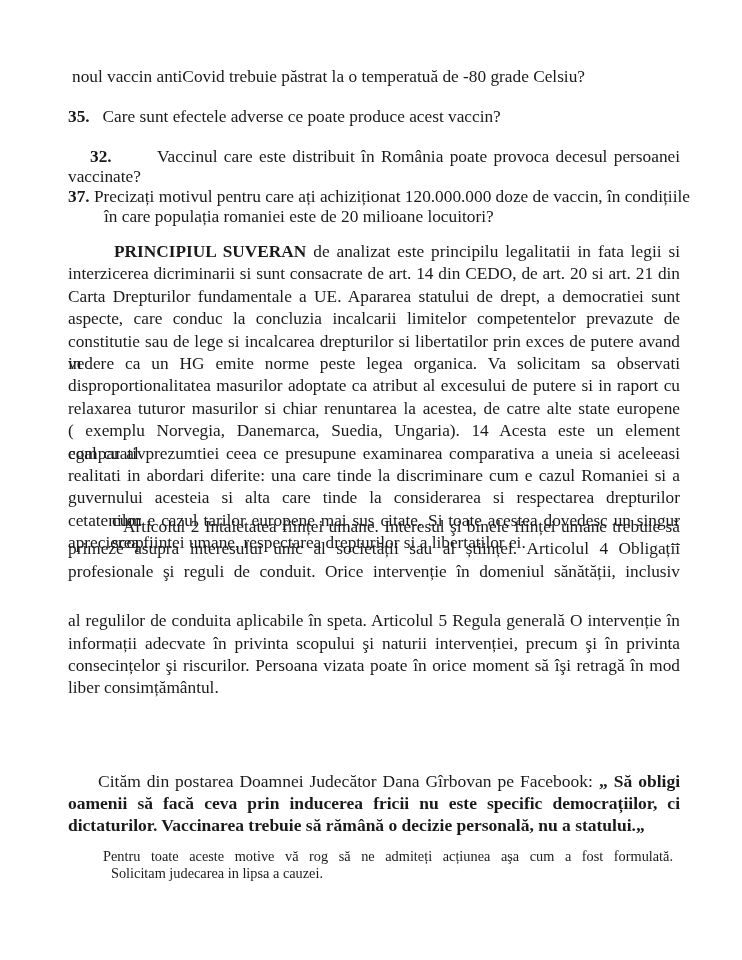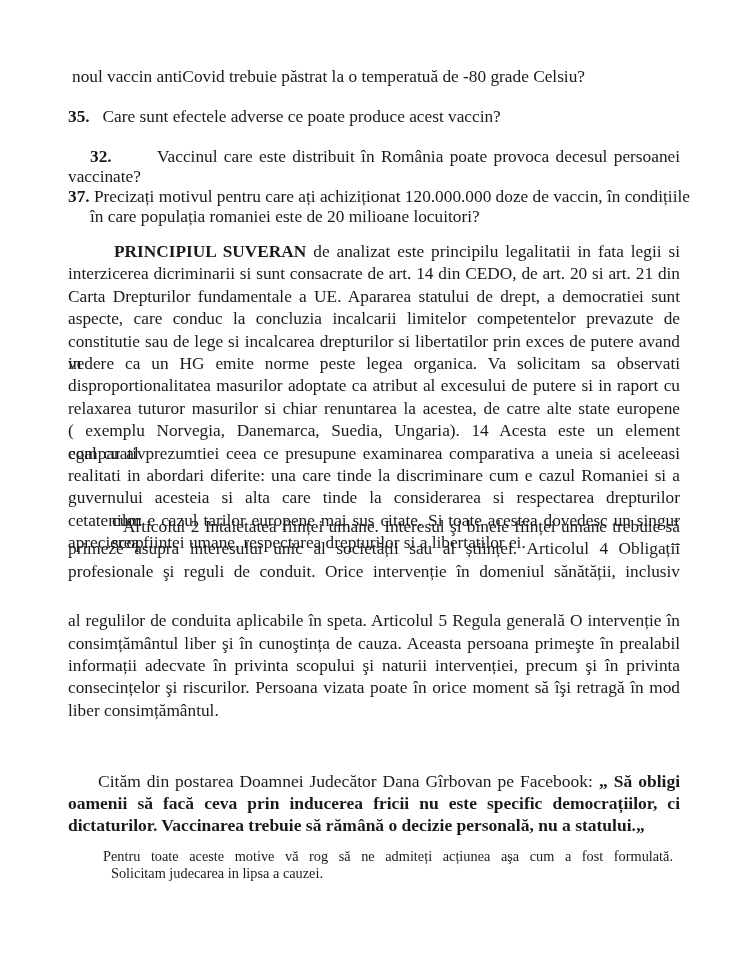--- a/index.html
+++ b/index.html
@@ -46,21 +46,21 @@
       text-align-last: left;
     }
     b { font-weight: bold; }
 
     
     #q-prev   { left: 72px; top: 66px; }
     #q35      { left: 68px; top: 106px; }
     #q36a     { left: 90px; top: 146px; width: 590px; display:flex; }
     #q36b     { left: 68px; top: 166px; }
     #q37a     { left: 68px; top: 186px; }
-    #q37b     { left: 90px; top: 206px; }
+    #q37b     { left: 104px; top: 206px; }
 
     .q36-num { width: 67px; display:inline-block; }
     .q36-text { flex: 1; text-align: justify; text-align-last: justify; }
 
     
     #p-principiu { left: 68px; top: 241px; width: 612px; }
     #p-articol   { left: 68px; top: 516px; width: 612px; }
 
     
     #p-quote { left: 68px; top: 770px; width: 612px; font-size: 17.5px; line-height: 22px; }
@@ -112,21 +112,20 @@
     <span class="ln" style="white-space: normal; height: 22.4px; overflow: visible;">guvernului acesteia si alta care tinde la considerarea si respectarea drepturilor cetatenilor</span>
     <span class="ln" style="white-space: normal; height: 22.4px; overflow: visible; margin-left: 44px;">cum e cazul tarilor europene mai sus citate. Si toate acestea dovedesc un singur scop –</span>
     <span class="ln last">aprecierea fiintei umane, respectarea drepturilor si a libertatilor ei.</span>
   </div>
 
   <div id="p-articol" class="para">
     <span class="ln indent-articol" style="white-space: normal; height: 22.4px; overflow: visible;">Articolul 2 Intaietatea ființei umane. Interesul şi binele ființei umane trebuie să</span>
     <span class="ln" style="white-space: normal; height: 22.4px; overflow: visible;">primeze asupra interesului unic al societății sau al științei. Articolul 4 Obligații</span>
     <span class="ln" style="white-space: normal; height: 22.4px; overflow: visible;">profesionale şi reguli de conduit. Orice intervenție în domeniul sănătății, inclusiv</span>
     <span class="ln" style="white-space: normal; height: 22.4px; overflow: visible; margin-top: 27px;">al regulilor de conduita aplicabile în speta. Articolul 5 Regula generală O intervenție în</span>
-    <span class="ln" style="white-space: normal; height: 22.4px; overflow: visible;">consimțământul liber şi în cunoştința de cauza. Aceasta persoana primeşte în prealabil</span>
     <span class="ln" style="white-space: normal; height: 22.4px; overflow: visible;">informații adecvate în privinta scopului şi naturii intervenției, precum şi în privinta</span>
     <span class="ln" style="white-space: normal; height: 22.4px; overflow: visible;">consecințelor şi riscurilor. Persoana vizata poate în orice moment să îşi retragă în mod</span>
     <span class="ln last">liber consimțământul.</span>
   </div>
 
   <div id="p-quote" class="para">
     <span class="ln indent-quote" style="white-space: normal; height: 22px; overflow: visible;"><span>Cităm din postarea Doamnei Judecător Dana Gîrbovan pe Facebook: </span><b>„ Să obligi</b></span>
     <b class="ln" style="white-space: normal; height: 22px; overflow: visible;">oamenii să facă ceva prin inducerea fricii nu este specific democrațiilor, ci</b>
     <b class="ln last">dictaturilor. Vaccinarea trebuie să rămână o decizie personală, nu a statului.„</b>
   </div>

